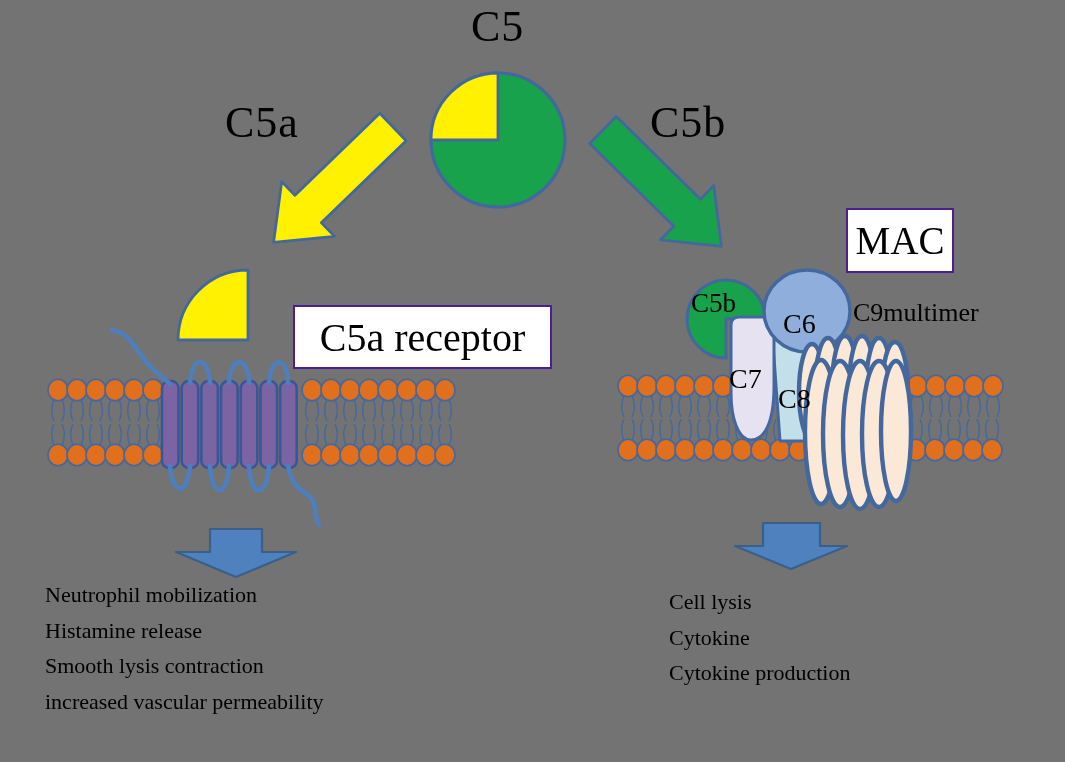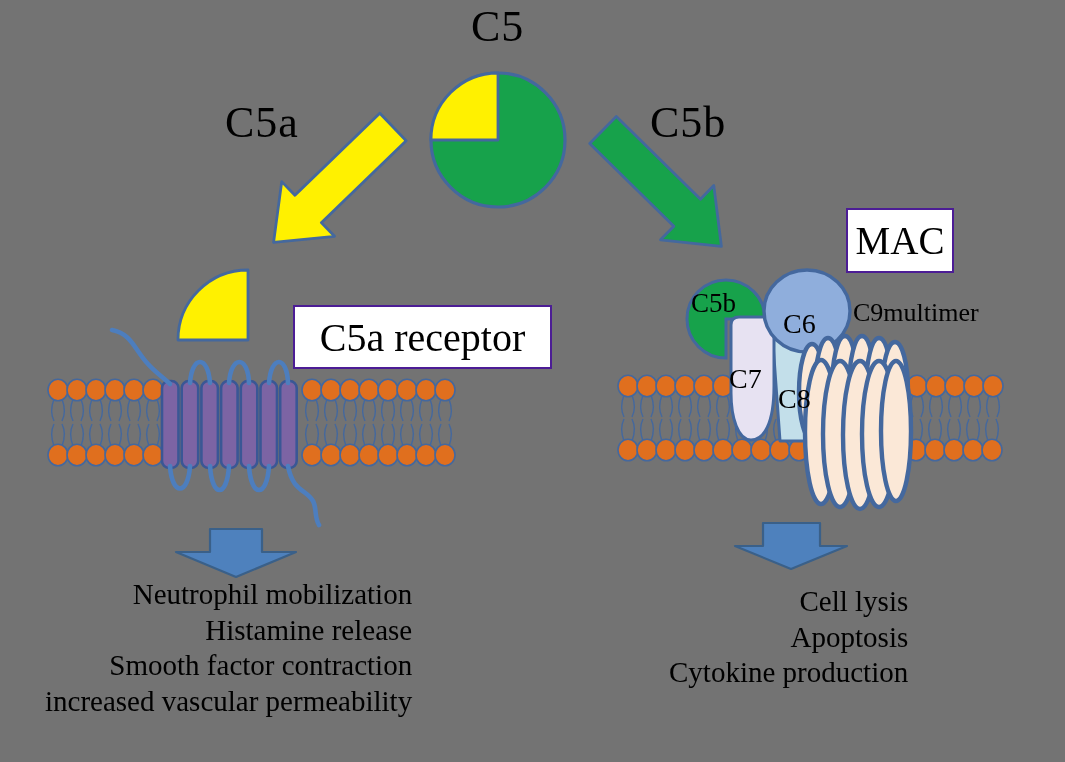--- a/index.html
+++ b/index.html
@@ -24,21 +24,21 @@
   
   .lbl{position:absolute;white-space:nowrap;line-height:1.05;}
   .big{font-size:44px;letter-spacing:1px;}
   .sub{font-size:28px;}
   .box{
     position:absolute;background:#fff;border:2px solid #4c1d95;
     display:flex;align-items:center;justify-content:center;white-space:nowrap;
   }
   .receptorBox{left:293px;top:305px;width:255px;height:60px;font-size:40px;}
   .macBox{left:846px;top:208px;width:104px;height:61px;font-size:39px;}
-  .list{position:absolute;font-size:29px;line-height:35.6px;text-align:right;}
+  .list{position:absolute;font-size:22px;line-height:35.6px;}
 </style>
 </head>
 <body>
 
 <div class="canvas">
 
   <svg width="1065" height="762" viewBox="0 0 1065 762">
     <defs>
       <g id="lt">
         <path class="tail" d="M-4,9 C-7,17 -7,25 -4,31 M4,9 C7,17 7,25 4,31"></path>
@@ -191,23 +191,23 @@
   <div class="lbl" style="left:853px;top:299px;font-size:26px;">C9multimer</div>
 
   <div class="lbl" style="left:691px;top:289px;font-size:27px;">C5b</div>
   <div class="lbl sub" style="left:783px;top:309px;">C6</div>
   <div class="lbl sub" style="left:729px;top:364px;">C7</div>
   <div class="lbl sub" style="left:778px;top:384px;">C8</div>
 
   <div class="list" style="left:45px;top:577px;">
     <div>Neutrophil mobilization</div>
     <div>Histamine release</div>
-    <div>Smooth factor contraction</div>
+    <div>Smooth lysis contraction</div>
     <div>increased vascular permeability</div>
   </div>
 
   <div class="list" style="left:669px;top:584px;">
     <div>Cell lysis</div>
-    <div>Apoptosis</div>
+    <div>Cytokine</div>
     <div>Cytokine production</div>
   </div>
 
 </div>
 
 </body></html>

